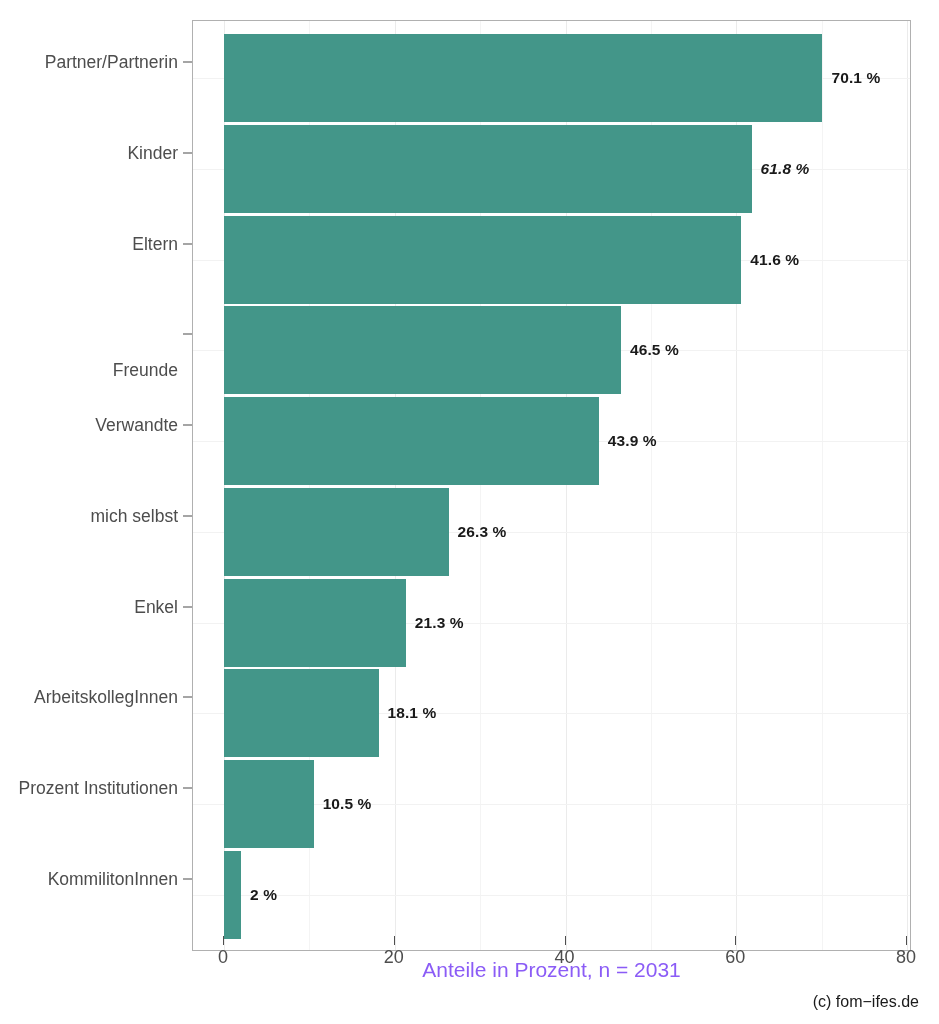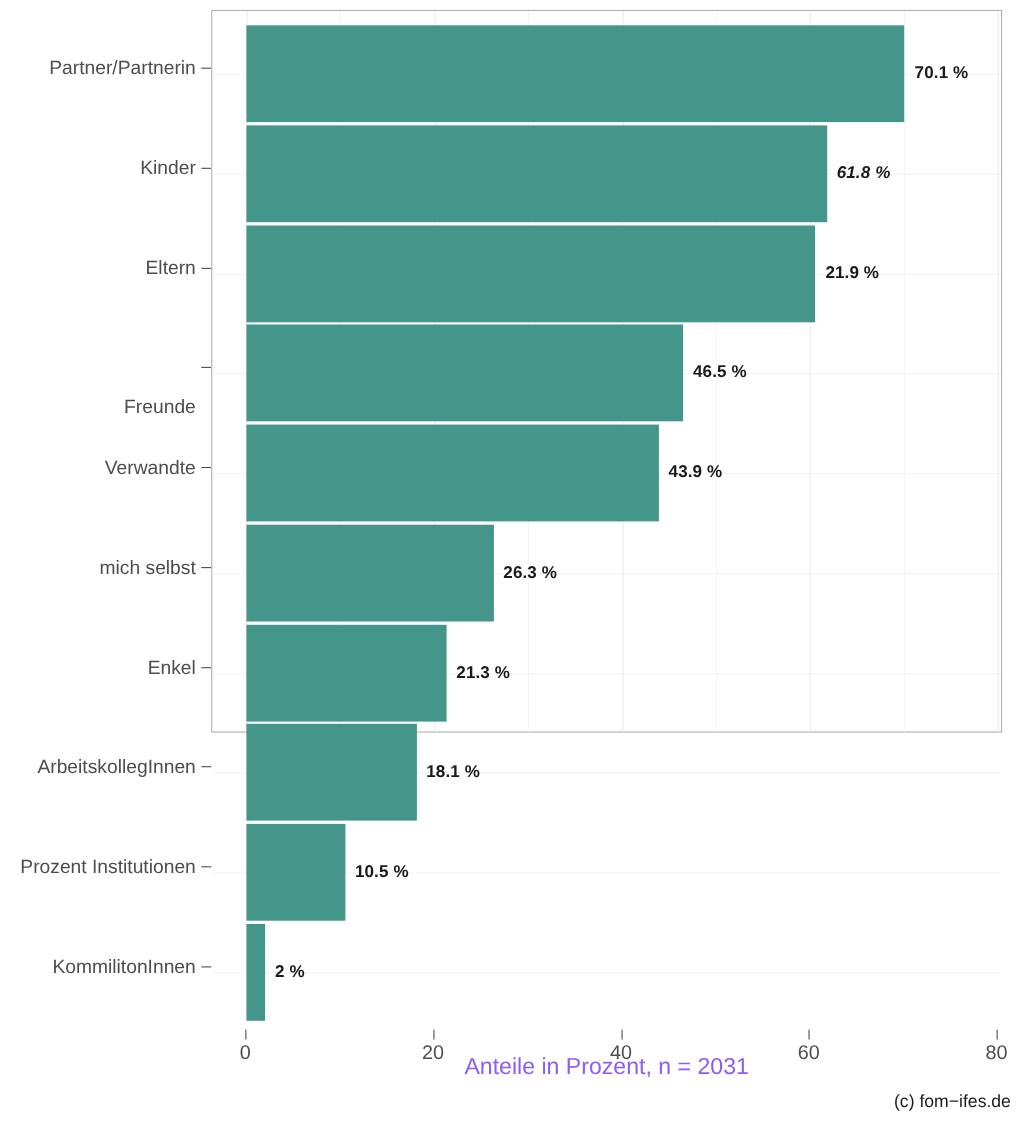--- a/index.html
+++ b/index.html
@@ -19,23 +19,23 @@
     position: absolute;
     left: 0; top: 0;
     width: 939px;
     height: 1024px;
   }
 
   
   .panel {
     position: absolute;
     left: 192px;
-    top: 9px;
+    top: 20px;
     width: 719px;
-    height: 657px;
+    height: 931px;
     background: #ffffff;
     border: 1px solid #b0b0b0;
     box-sizing: border-box;
   }
 
   .gridlines {
     position: absolute;
     left: 0; top: 0; right: 0; bottom: 0;
     pointer-events: none;
   }
@@ -207,21 +207,21 @@
         <div class="grid-row" style="top: 692.25px;"></div>
         <div class="grid-row" style="top: 782.95px;"></div>
         <div class="grid-row" style="top: 873.65px;"></div>
       </div>
     <div class="bars-layer" id="bars-layer">
         <div class="bar" style="left: 31px; width: 598.479px; top: 13.35px; height: 88px; background: rgb(67, 150, 137);"></div>
         <div class="value-label" style="left: 638.479px; top: 48.35px;">70.1 %</div>
         <div class="bar" style="left: 31px; width: 527.617px; top: 104.05px; height: 88px; background: rgb(67, 150, 137);"></div>
         <div class="value-label" style="left: 567.617px; top: 139.05px; font-style: italic;">61.8 %</div>
         <div class="bar" style="left: 31px; width: 517.372px; top: 194.75px; height: 88px; background: rgb(67, 150, 137);"></div>
-        <div class="value-label" style="left: 557.372px; top: 229.75px;">21.9 %</div>
+        <div class="value-label" style="left: 557.372px; top: 229.75px;">41.6 %</div>
         <div class="bar" style="left: 31px; width: 396.994px; top: 285.45px; height: 88px; background: rgb(67, 150, 137);"></div>
         <div class="value-label" style="left: 436.994px; top: 320.45px;">46.5 %</div>
         <div class="bar" style="left: 31px; width: 374.796px; top: 376.15px; height: 88px; background: rgb(67, 150, 137);"></div>
         <div class="value-label" style="left: 414.796px; top: 411.15px;">43.9 %</div>
         <div class="bar" style="left: 31px; width: 224.536px; top: 466.85px; height: 88px; background: rgb(67, 150, 137);"></div>
         <div class="value-label" style="left: 264.536px; top: 501.85px;">26.3 %</div>
         <div class="bar" style="left: 31px; width: 181.849px; top: 557.55px; height: 88px; background: rgb(67, 150, 137);"></div>
         <div class="value-label" style="left: 221.849px; top: 592.55px;">21.3 %</div>
         <div class="bar" style="left: 31px; width: 154.529px; top: 648.25px; height: 88px; background: rgb(67, 150, 137);"></div>
         <div class="value-label" style="left: 194.529px; top: 683.25px;">18.1 %</div>

